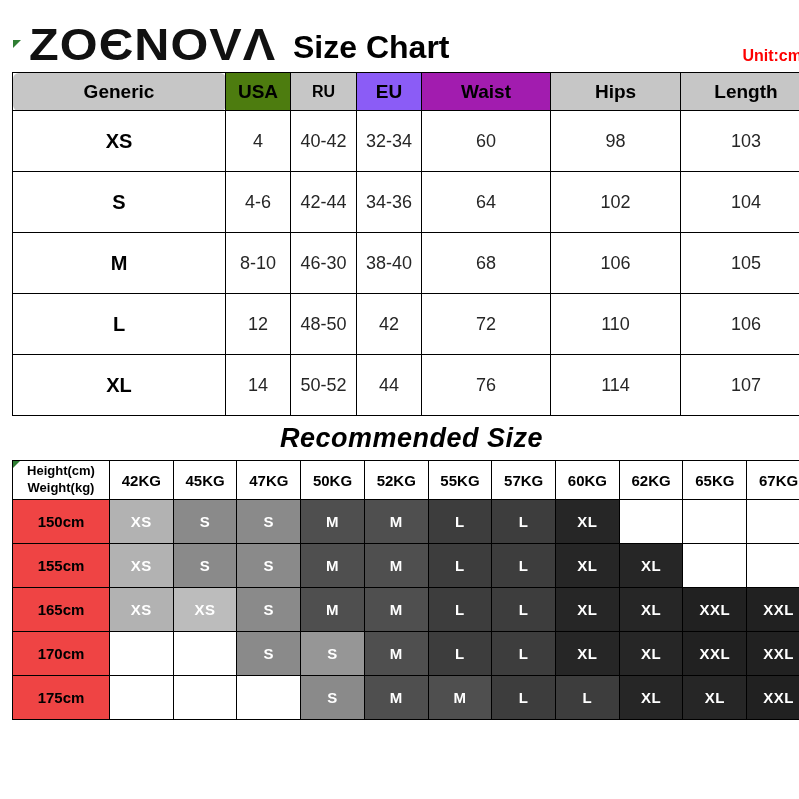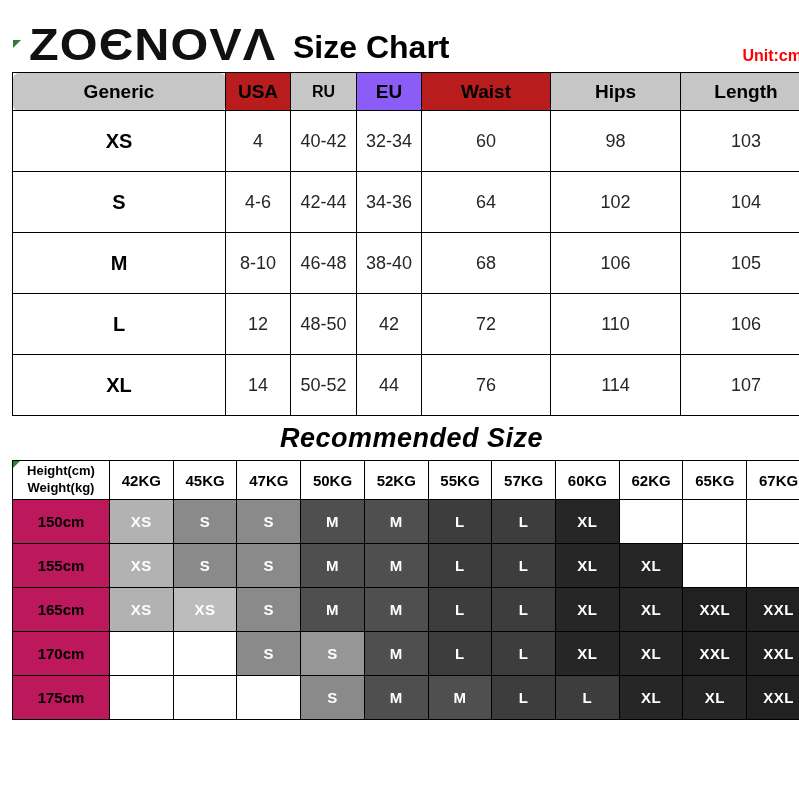--- a/index.html
+++ b/index.html
@@ -48,45 +48,45 @@
   .t1 td { height: 61px; font-size: 18px; font-weight: 400; color: #262626; background: #fff; }
   .t1 td.gen { font-size: 20px; font-weight: 700; color: #000; }
 
   
   .rec-band { position: relative; height: 44px; display: flex; align-items: center; justify-content: center; background: #fff; }
   .rec-title { font-size: 27px; font-weight: 700; font-style: italic; color: #000; letter-spacing: 0.5px; }
 
   
   .t2 thead th { height: 39px; font-size: 15px; font-weight: 700; color: #000; background: #fff; }
   .t2 th.corner { width: 97px; font-size: 13px; line-height: 1.3; position: relative; }
-  .t2 tbody th.hcell { font-size: 15px; font-weight: 700; color: #000; background: #be185d; }
+  .t2 tbody th.hcell { font-size: 15px; font-weight: 700; color: #000; background: #ef4444; }
   .t2 td { height: 44px; font-size: 15px; font-weight: 700; background: #fff; letter-spacing: 0.5px; }
 </style>
 </head>
 <body>
 
 <div class="sheet">
 
   <div class="corner-marker m1" style="border-top-color: rgb(46, 125, 50);"></div>
   <div class="corner-marker m2" style="border-top-color: rgb(46, 125, 50);"></div>
 
   <div class="top">
     <div class="logo">ZOЄNOVΛ</div>
     <div class="title">Size Chart</div>
     <div class="unit" style="color: rgb(254, 0, 0);">Unit:cm</div>
   </div>
 
   <table class="t1">
     <thead>
       <tr id="t1head">
           <th style="width: 213px; background: rgb(198, 198, 198); border-radius: 6px;">Generic</th>
-          <th style="width: 65px; background: #b91c1c;">USA</th>
+          <th style="width: 65px; background: #4d7c0f;">USA</th>
           <th class="small" style="width: 66px; background: rgb(198, 198, 198);">RU</th>
           <th style="width: 65px; background: #8b5cf6;">EU</th>
-          <th style="width: 129px; background: #b91c1c;">Waist</th>
+          <th style="width: 129px; background: #a21caf;">Waist</th>
           <th style="width: 130px; background: rgb(198, 198, 198); margin-left: 47px;">Hips</th>
           <th style="width: 131px; background: rgb(198, 198, 198);">Length</th>
         </tr>
     </thead>
     <tbody id="t1body">
         <tr>
           <td class="gen">XS</td>
           <td class="num">4</td>
           <td class="num">40-42</td>
           <td class="num">32-34</td>
@@ -99,21 +99,21 @@
           <td class="num">4-6</td>
           <td class="num">42-44</td>
           <td class="num">34-36</td>
           <td class="num">64</td>
           <td class="num">102</td>
           <td class="num">104</td>
         </tr>
         <tr>
           <td class="gen">M</td>
           <td class="num">8-10</td>
-          <td class="num">46-48</td>
+          <td class="num">46-30</td>
           <td class="num">38-40</td>
           <td class="num">68</td>
           <td class="num">106</td>
           <td class="num">105</td>
         </tr>
         <tr>
           <td class="gen">L</td>
           <td class="num">12</td>
           <td class="num">48-50</td>
           <td class="num">42</td>

